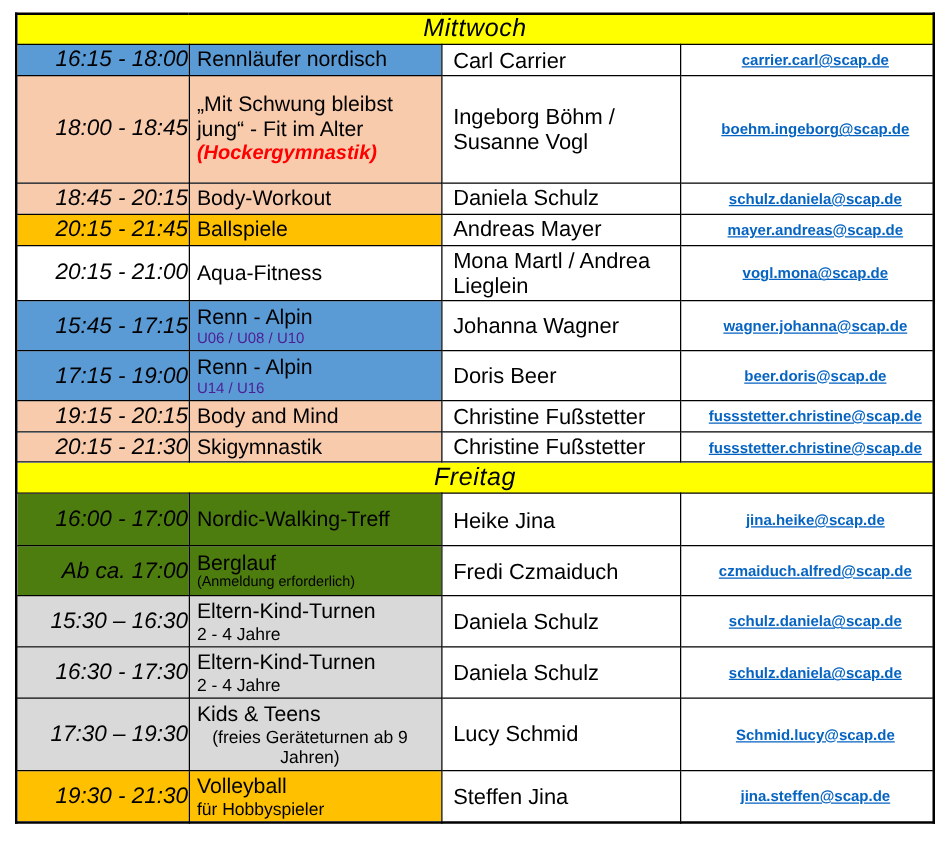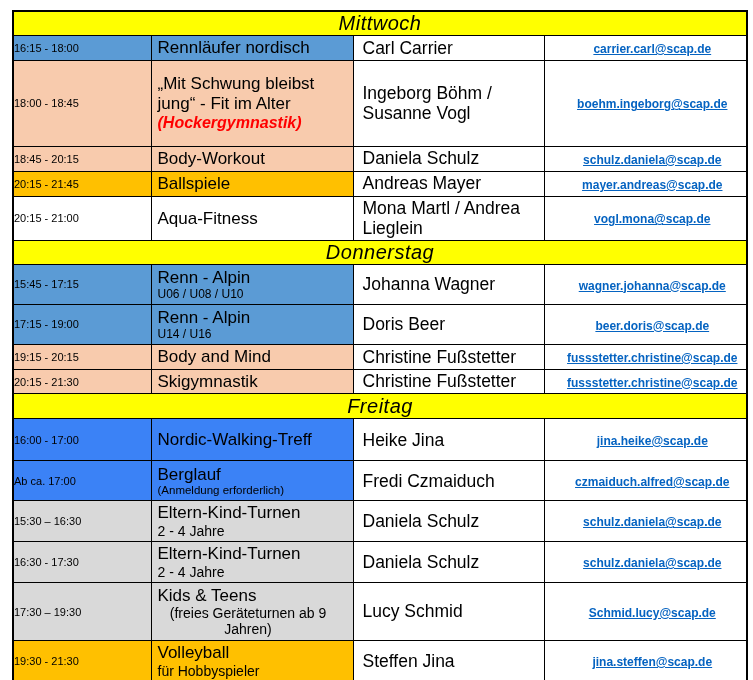--- a/index.html
+++ b/index.html
@@ -34,36 +34,37 @@
   .day-cell {
     background: #FFFF00;
     font-style: italic;
     font-size: 20px;
     text-align: center;
     border-top-width: 2px;
     border-bottom-width: 2px;
     letter-spacing: 0.5px;
   }
   .time-cell {
-    text-align: left;
-    font-size: 11px;
+    text-align: right;
+    font-size: 18px;
     line-height: 1.1;
+    font-style: italic;
   }
   .course-cell {
     padding: 2px 4px 2px 6px;
     font-size: 17px;
     line-height: 1.16;
   }
   .course-title {
     font-weight: 400;
     display: block;
   }
   .course-sub { display: block; font-weight: 400; }
   .sub-red   { color: #FF0000; font-weight: 700; font-style: italic; font-size: 16px; }
-  .sub-small { font-size: 12px; color: #000000; line-height: 1.1; }
+  .sub-small { font-size: 12px; color: #4c1d95; line-height: 1.1; }
   .sub-tiny  { font-size: 11.5px; color: #000000; line-height: 1.1; }
   .sub-mid   { font-size: 14px; color: #000000; line-height: 1.15; }
   .sub-center{ text-align: center; padding-right: 10px; }
 
   .instr-cell {
     padding: 1px 4px 1px 9px;
     font-size: 17.5px;
     line-height: 1.18;
   }
   .email-cell { padding-left: 14px; text-align: center; }
@@ -72,21 +73,21 @@
     font-size: 12px;
     font-weight: 700;
     text-decoration: underline;
     cursor: pointer;
     word-break: break-all;
   }
 
   .bg-blue   { background: #5B9BD5; }
   .bg-peach  { background: #F8CBAD; }
   .bg-orange { background: #FFC000; }
-  .bg-green  { background: #3b82f6; }
+  .bg-green  { background: #4d7c0f; }
   .bg-gray   { background: #D9D9D9; }
   .bg-white  { background: #FFFFFF; }
 </style>
 </head>
 <body>
 
 <table class="schedule">
   <colgroup>
     <col style="width:138px">
     <col style="width:202px">
@@ -148,23 +149,20 @@
     <td class="time-cell bg-white">20:15 - 21:00</td>
     <td class="course-cell bg-white">
       <span class="course-title">Aqua-Fitness</span>
     </td>
     <td class="instr-cell">Mona Martl / Andrea Lieglein</td>
     <td class="email-cell">
       <a class="email-link">vogl.mona@scap.de</a>
     </td>
   </tr>
 
-  <tr style="height:24px">
-    <td class="day-cell" colspan="4">Donnerstag</td>
-  </tr>
 
   <tr style="height:40px">
     <td class="time-cell bg-blue">15:45 - 17:15</td>
     <td class="course-cell bg-blue">
       <span class="course-title">Renn - Alpin</span>
       <span class="course-sub sub-small">U06 / U08 / U10</span>
     </td>
     <td class="instr-cell">Johanna Wagner</td>
     <td class="email-cell">
       <a class="email-link">wagner.johanna@scap.de</a>

